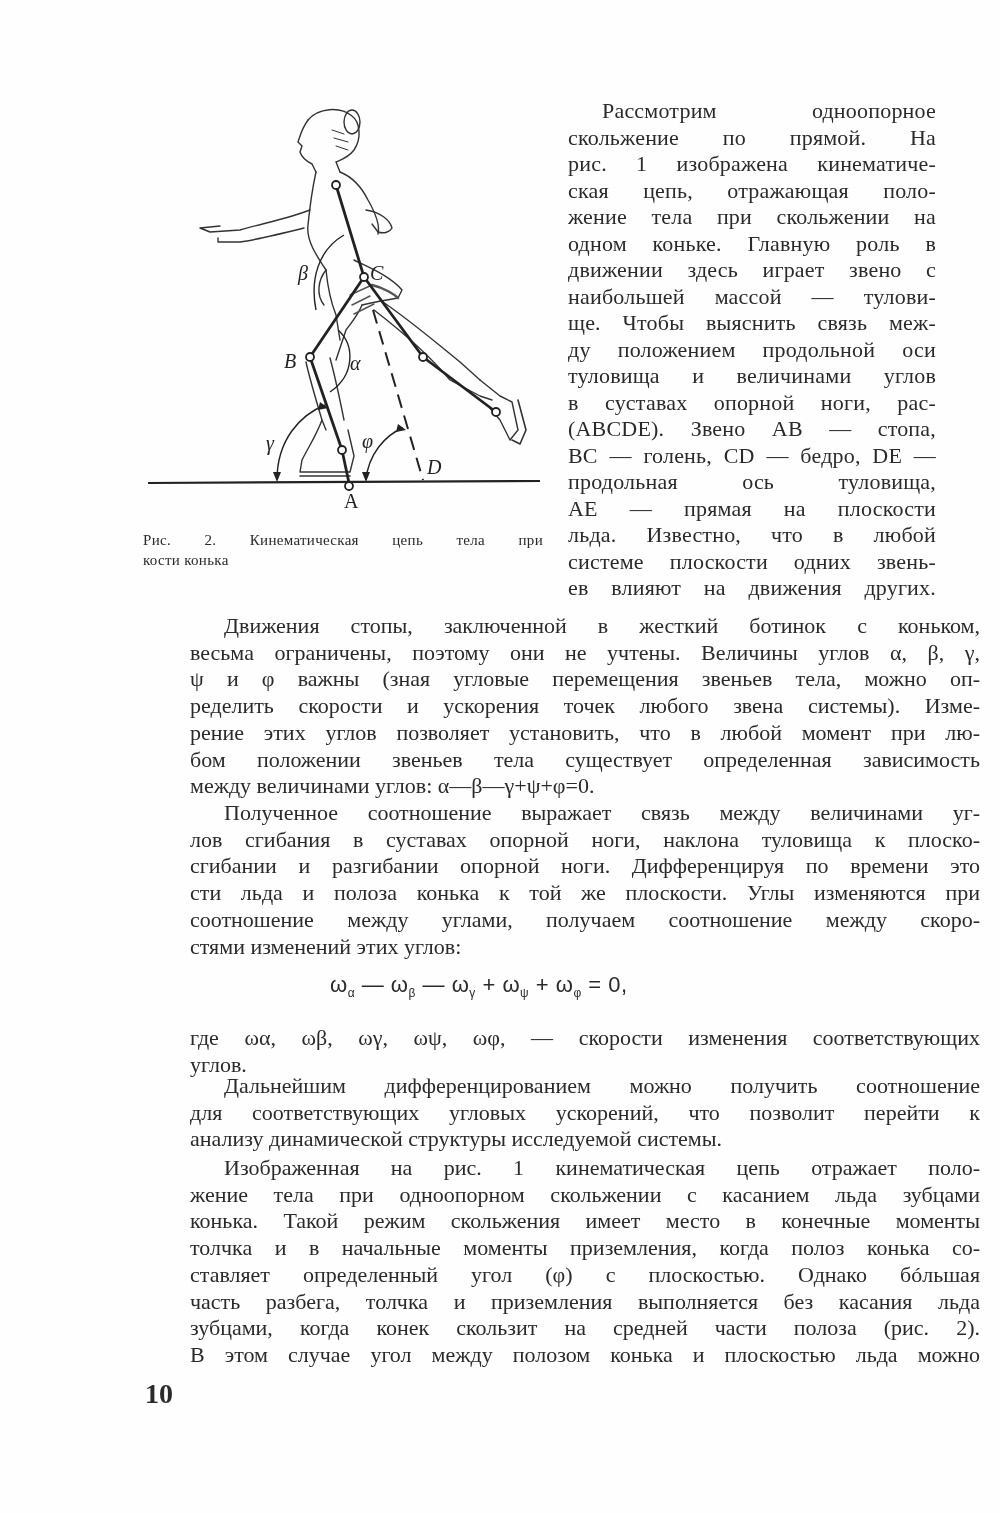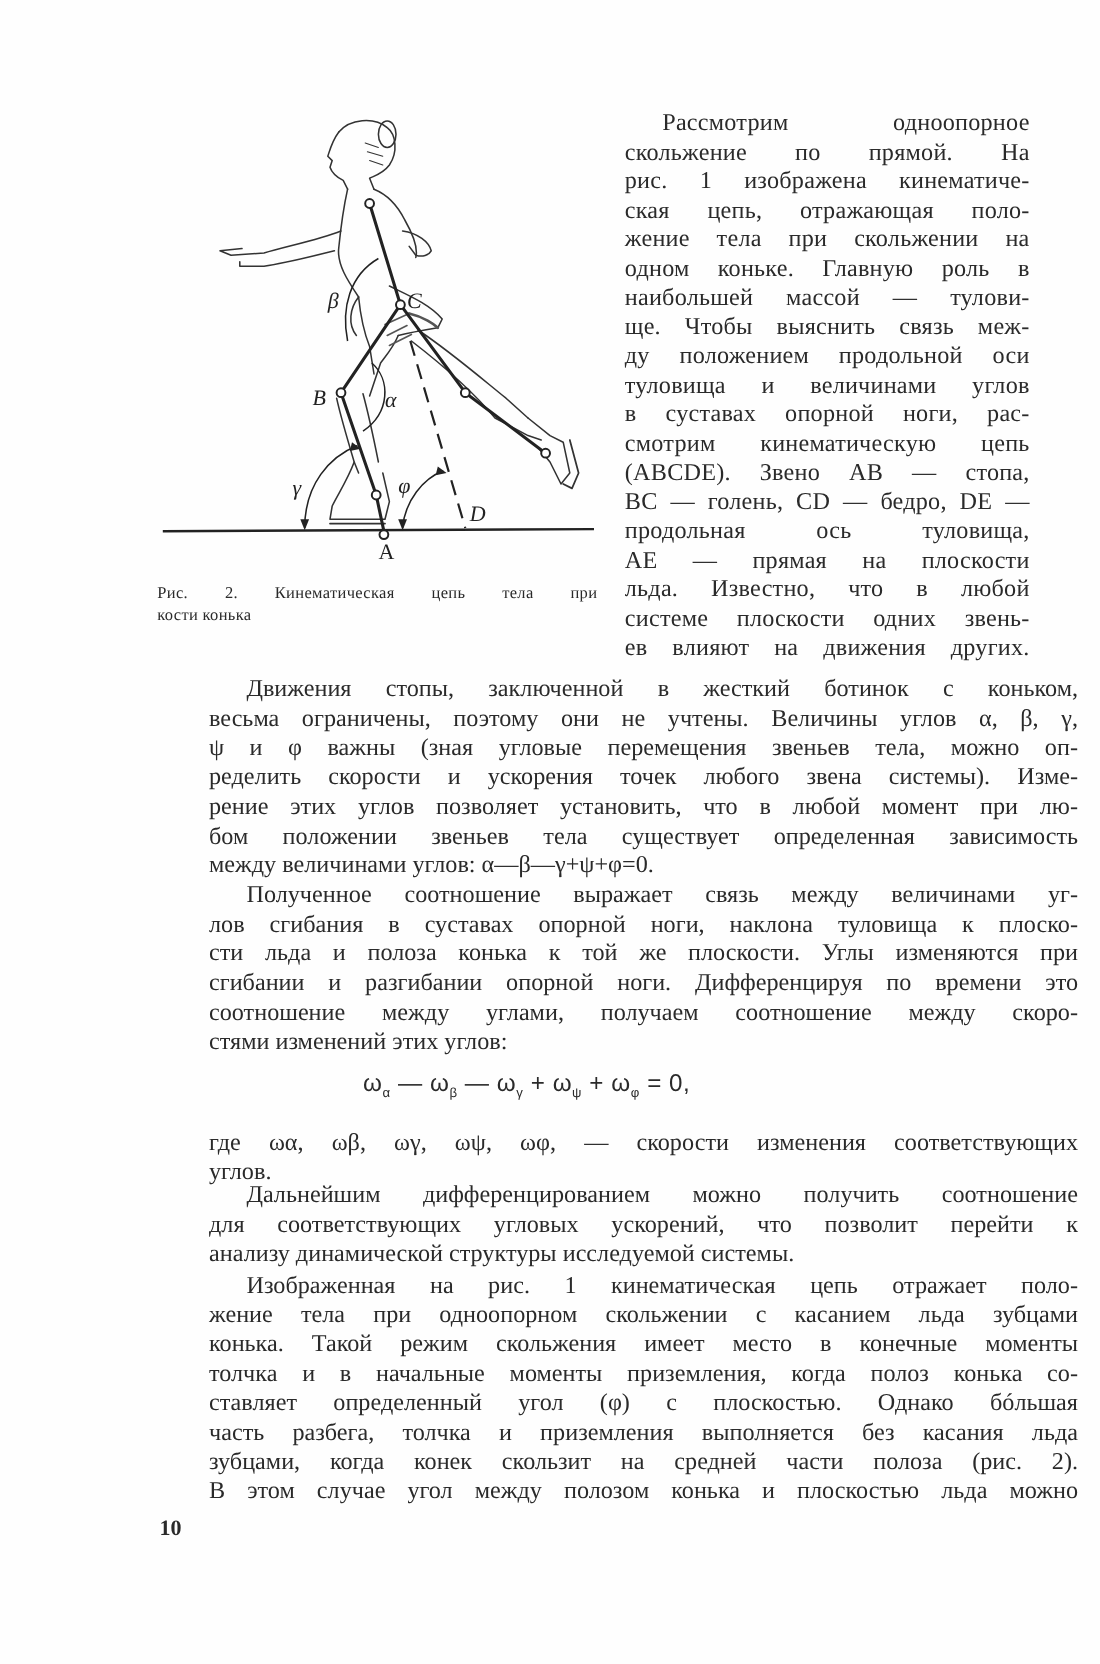--- a/index.html
+++ b/index.html
@@ -27,21 +27,21 @@
     }
     .body-text .line { display: block; text-align: justify; text-align-last: justify; white-space: nowrap; transform-origin: left; }
     .body-text .line.end { text-align-last: left; }
     .indent { padding-left: 34px; }
     .formula {
       position: absolute; left: 330px; top: 972px; font-size: 22px;
       font-family: Liberation Sans, sans-serif; letter-spacing: 0.5px;
     }
     .formula sub { font-size: 12px; }
     .page-number {
-      position: absolute; left: 145px; top: 1378px; font-size: 20px; font-weight: bold;
+      position: absolute; left: 145px; top: 1378px; font-size: 28px; font-weight: bold;
       font-family: "Liberation Serif", serif;
     }
   </style>
 </head>
 <body>
 
 <div class="figure">
   <svg viewBox="0 0 420 420" xmlns="http://www.w3.org/2000/svg">
     <g fill="none" stroke="#333" stroke-width="1.4" stroke-linecap="round" stroke-linejoin="round">
 
@@ -134,26 +134,26 @@
   <div>кости конька</div>
 </div>
 
 <div class="right-col">
   <span class="line" style="padding-left:34px">Рассмотрим одноопорное</span>
   <span class="line">скольжение по прямой. На</span>
   <span class="line">рис. 1 изображена кинематиче-</span>
   <span class="line">ская цепь, отражающая поло-</span>
   <span class="line">жение тела при скольжении на</span>
   <span class="line">одном коньке. Главную роль в</span>
+  <span class="line">движении здесь играет звено с</span>
   <span class="line">наибольшей массой — тулови-</span>
   <span class="line">ще. Чтобы выяснить связь меж-</span>
   <span class="line">ду положением продольной оси</span>
   <span class="line">туловища и величинами углов</span>
   <span class="line">в суставах опорной ноги, рас-</span>
-  <span class="line">смотрим кинематическую цепь</span>
   <span class="line">(ABCDE). Звено AB — стопа,</span>
   <span class="line">BC — голень, CD — бедро, DE —</span>
   <span class="line">продольная ось туловища,</span>
   <span class="line">AE — прямая на плоскости</span>
   <span class="line">льда. Известно, что в любой</span>
   <span class="line">системе плоскости одних звень-</span>
   <span class="line">ев влияют на движения других.</span>
 </div>
 
 <div class="body-text" style="top:613px">
@@ -162,22 +162,22 @@
   <span class="line">ψ и φ важны (зная угловые перемещения звеньев тела, можно оп-</span>
   <span class="line">ределить скорости и ускорения точек любого звена системы). Изме-</span>
   <span class="line">рение этих углов позволяет установить, что в любой момент при лю-</span>
   <span class="line">бом положении звеньев тела существует определенная зависимость</span>
   <span class="line end">между величинами углов: α—β—γ+ψ+φ=0.</span>
 </div>
 
 <div class="body-text" style="top:800px">
   <span class="line indent">Полученное соотношение выражает связь между величинами уг-</span>
   <span class="line">лов сгибания в суставах опорной ноги, наклона туловища к плоско-</span>
+  <span class="line">сгибании и разгибании опорной ноги. Дифференцируя по времени это</span>
   <span class="line">сти льда и полоза конька к той же плоскости. Углы изменяются при</span>
-  <span class="line">сгибании и разгибании опорной ноги. Дифференцируя по времени это</span>
   <span class="line">соотношение между углами, получаем соотношение между скоро-</span>
   <span class="line end">стями изменений этих углов:</span>
 </div>
 
 <div class="formula">
   <span>ω</span><sub>α</sub><span> — ω</span><sub>β</sub><span> — ω</span><sub>γ</sub><span> + ω</span><sub>ψ</sub><span> + ω</span><sub>φ</sub><span> = 0,</span>
 </div>
 
 <div class="body-text" style="top:1025px">
   <span class="line">где ωα, ωβ, ωγ, ωψ, ωφ, — скорости изменения соответствующих</span>

